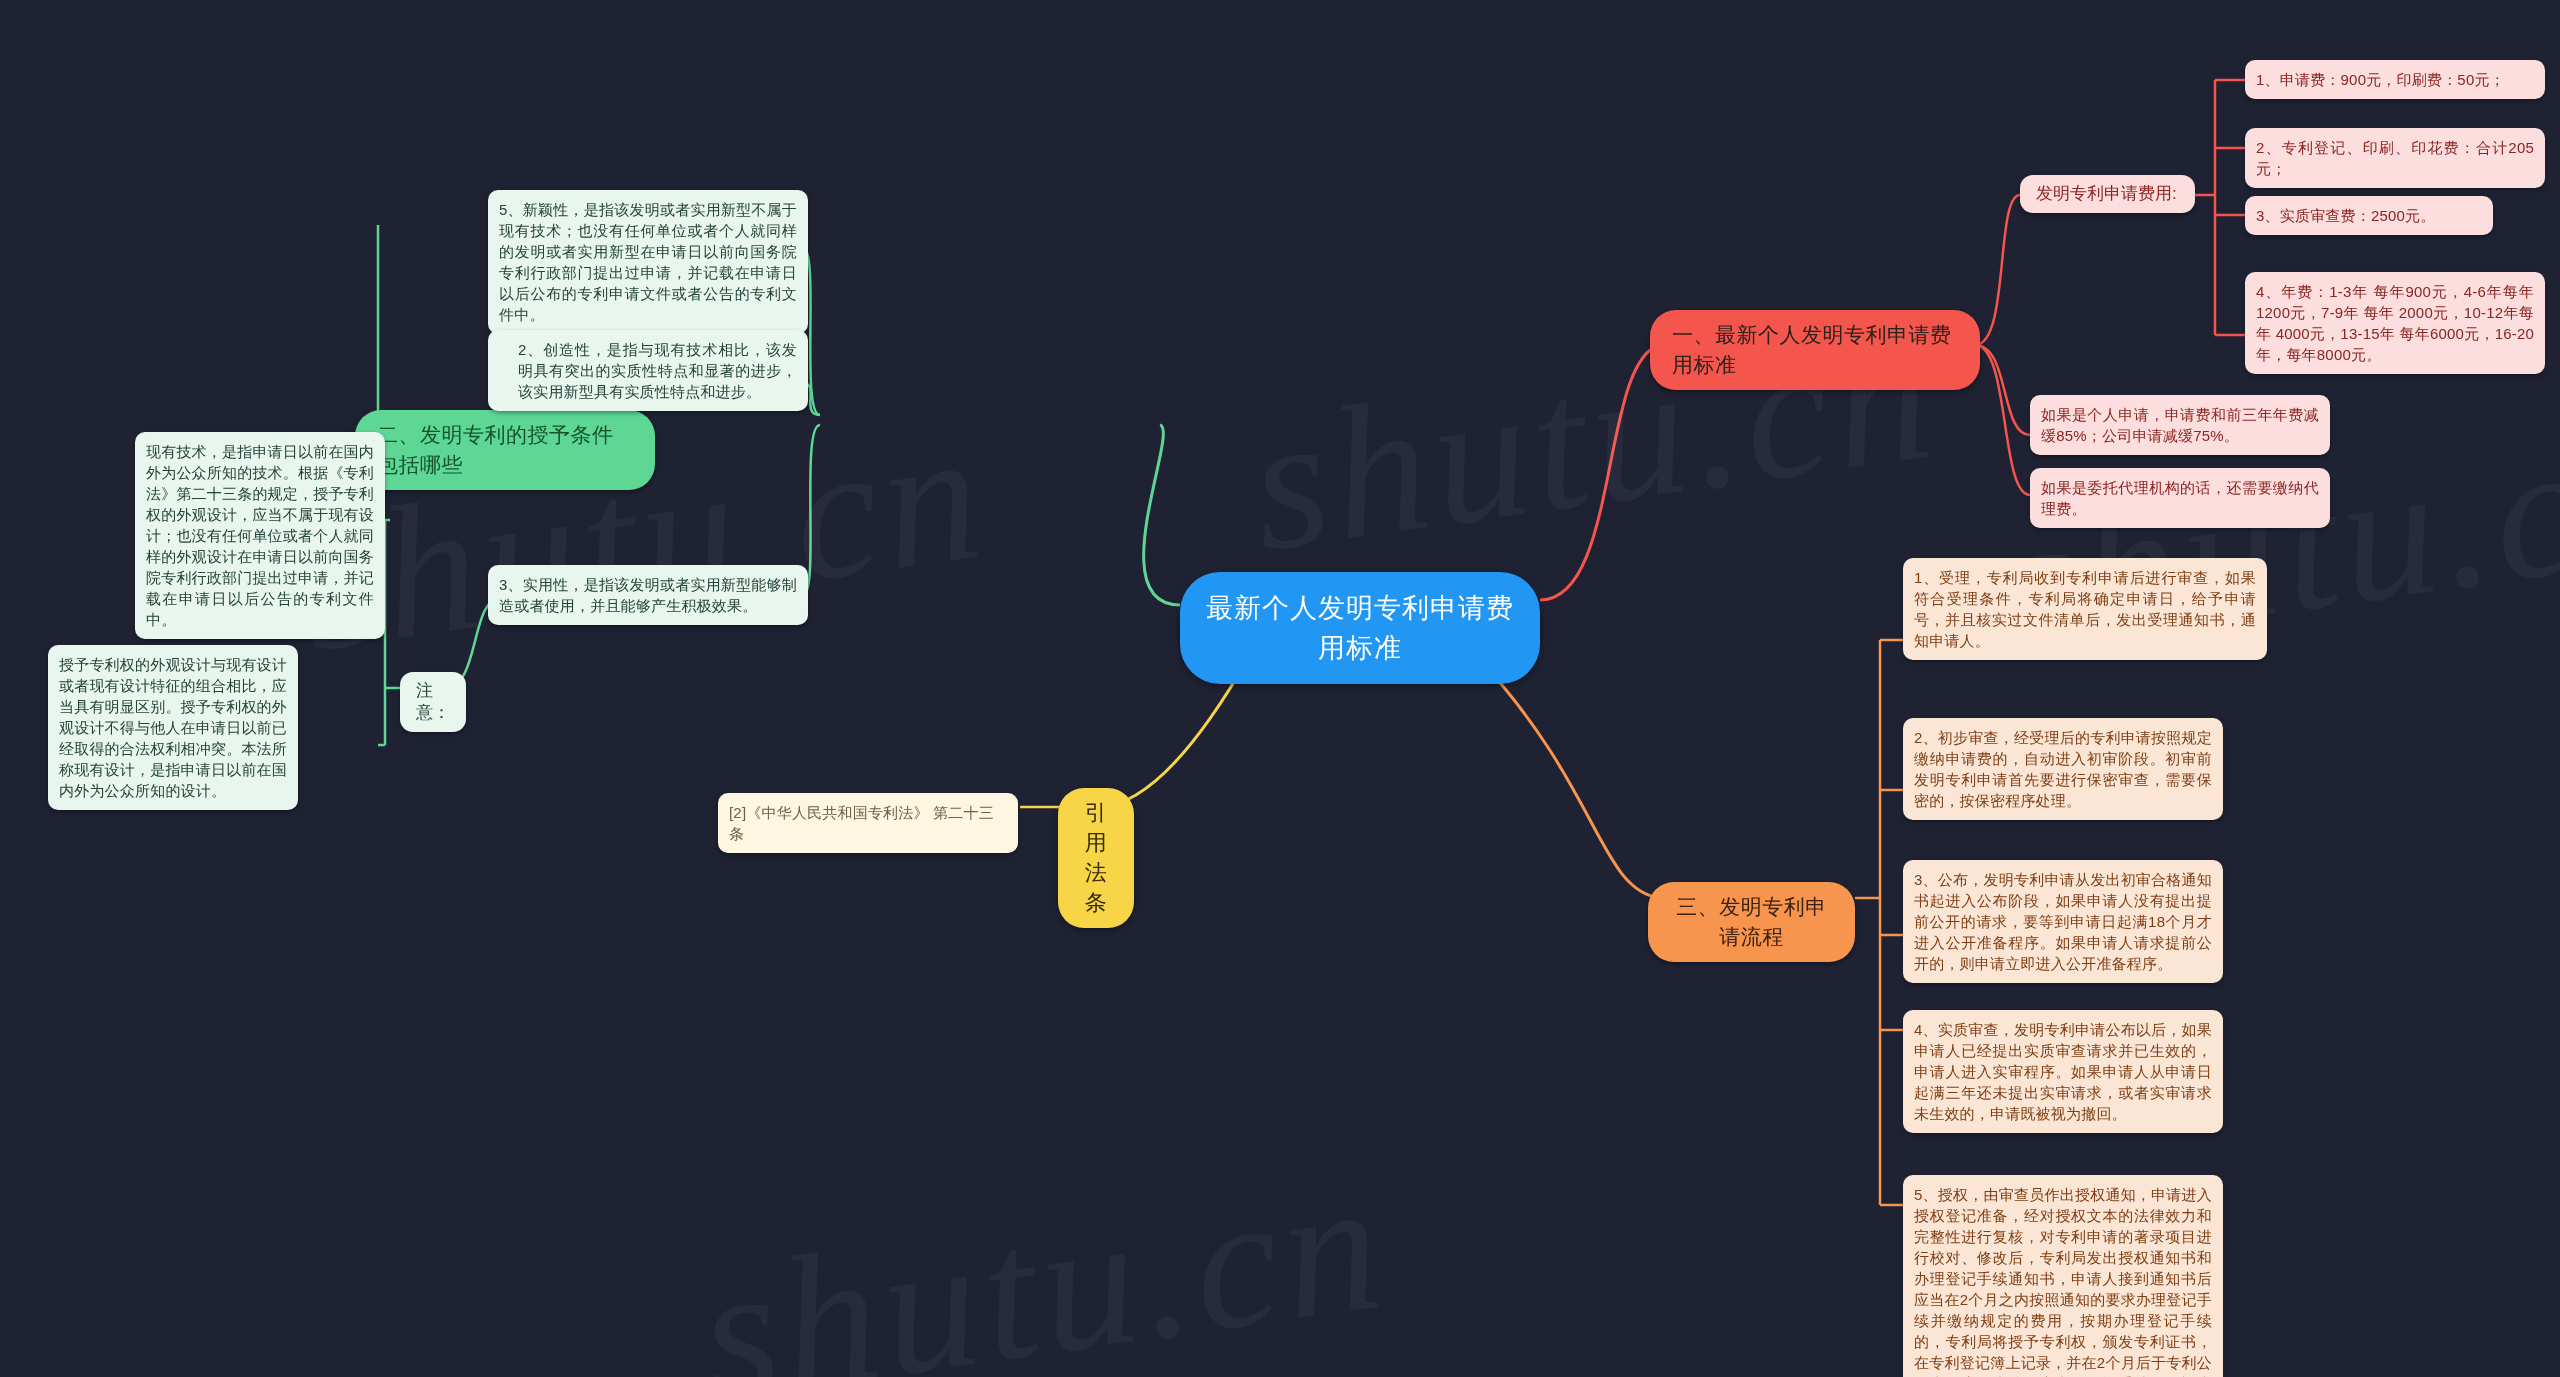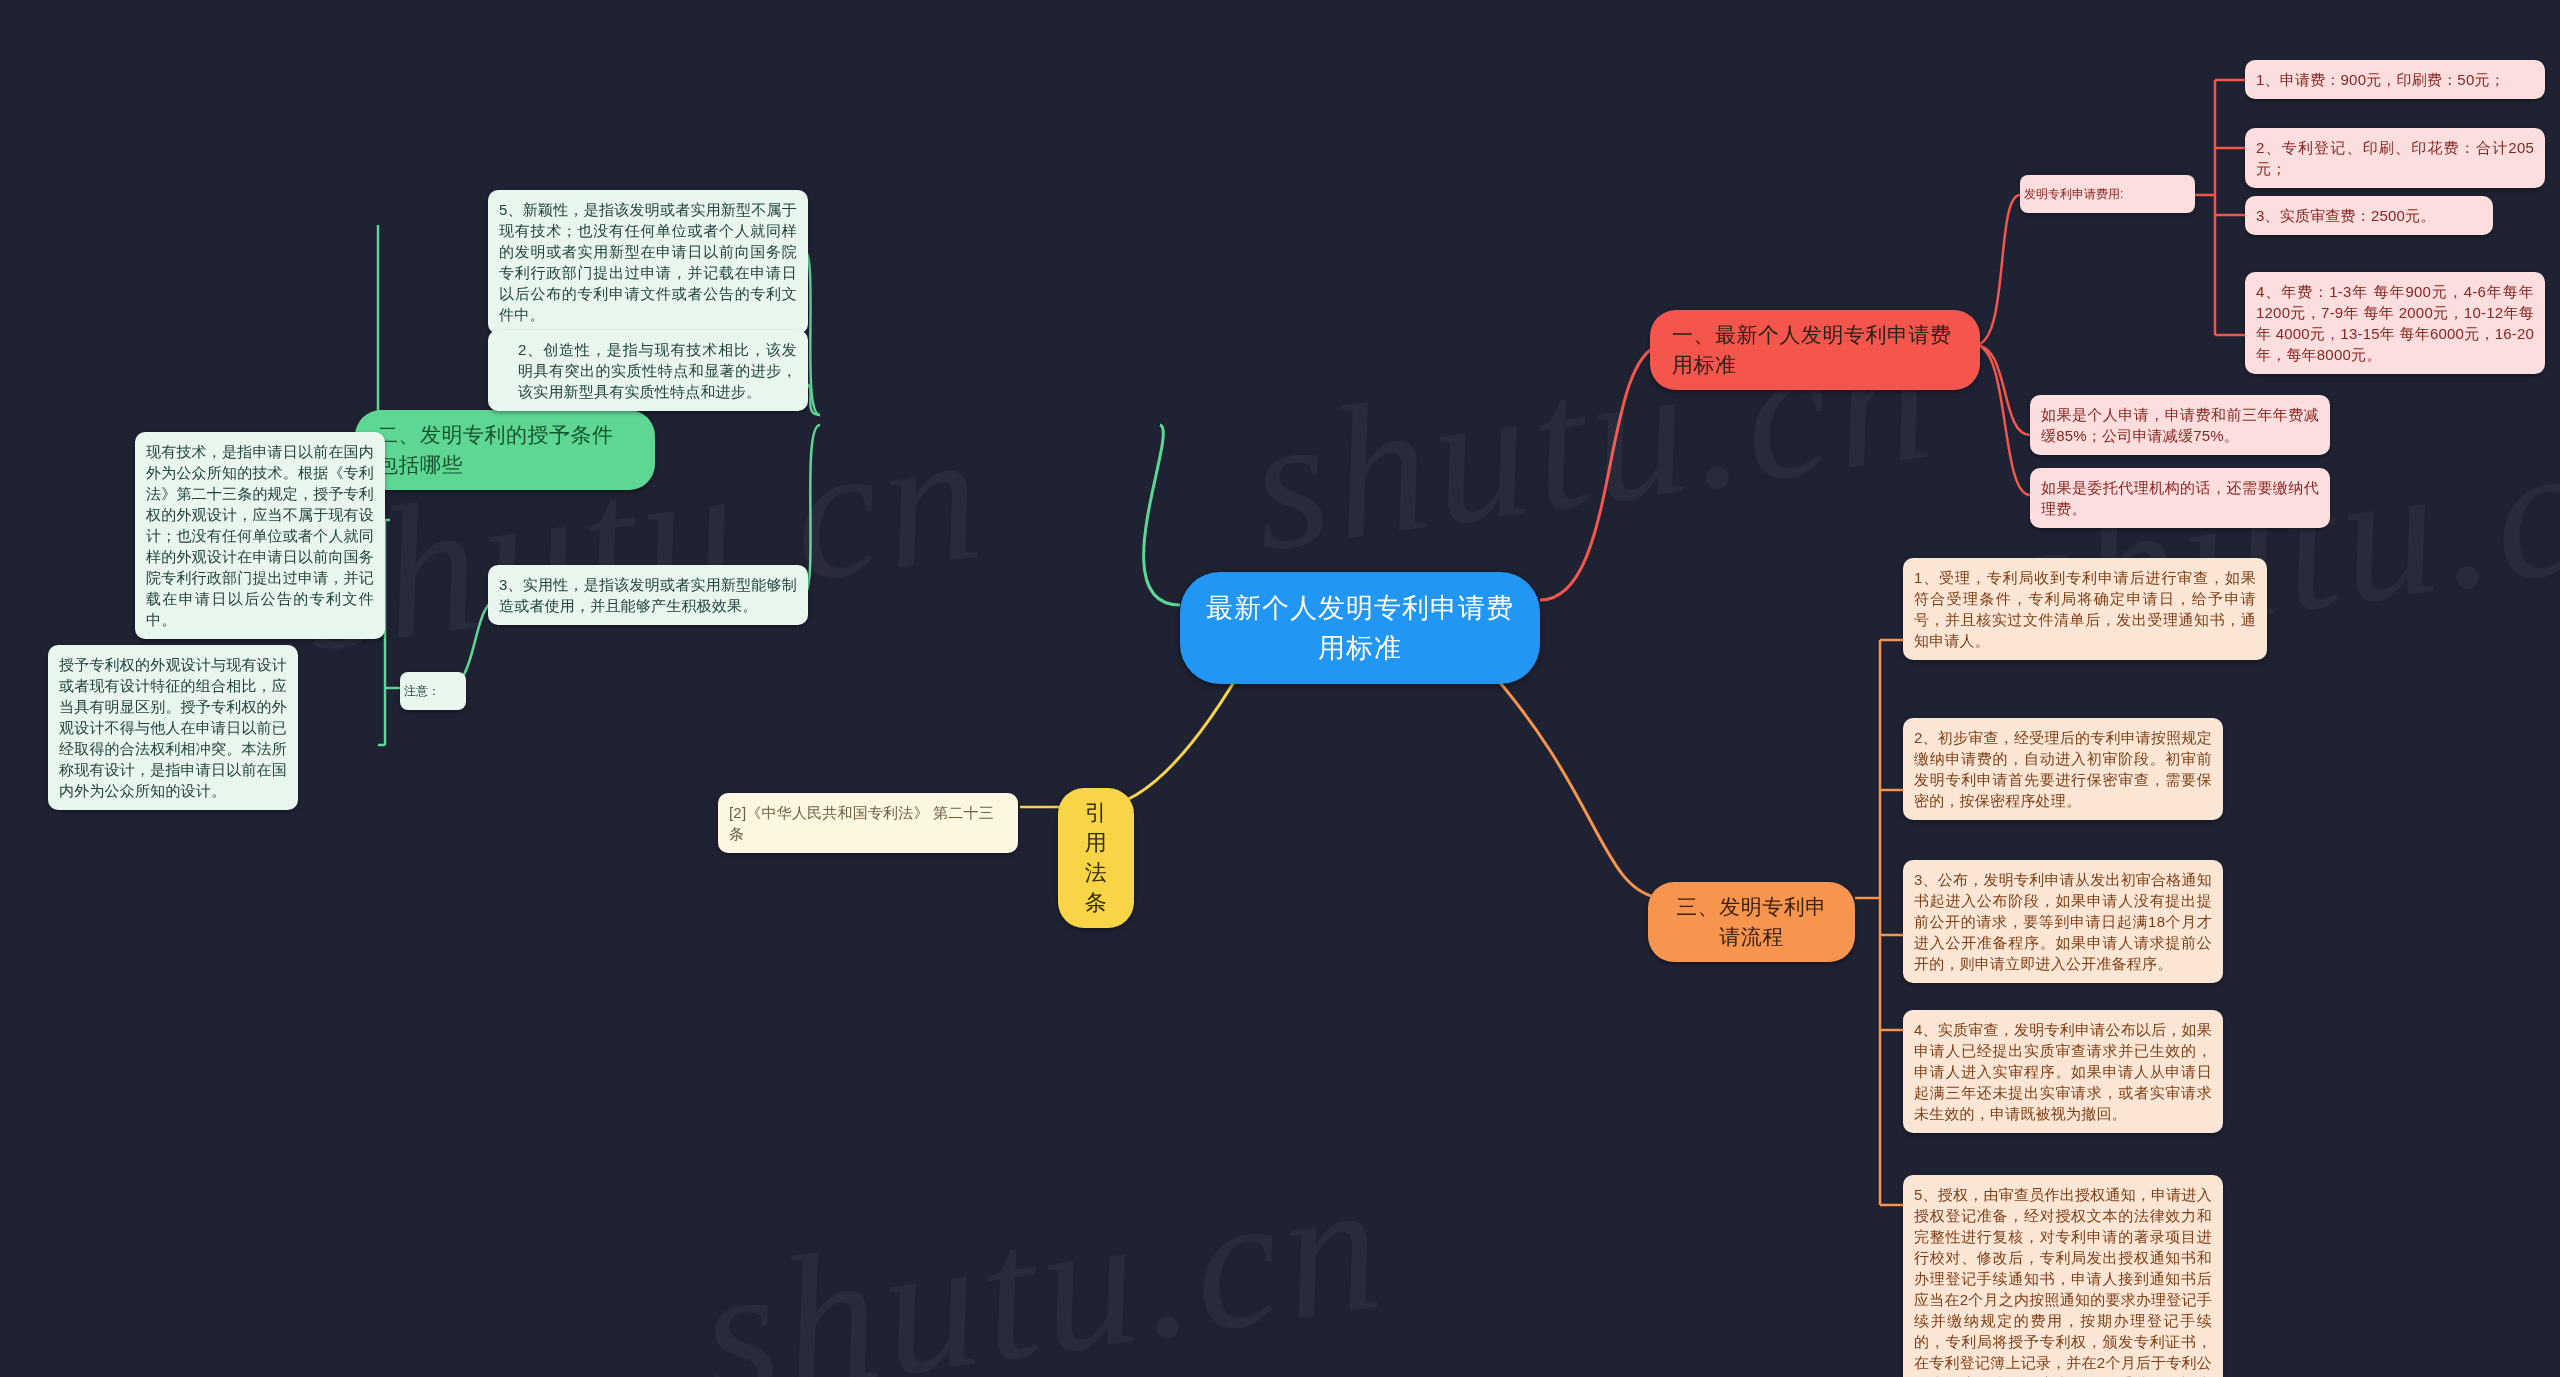--- a/index.html
+++ b/index.html
@@ -30,21 +30,21 @@
   .pill.orange{background:#f7954e;color:#3a2110;}
   .pill.yellow{background:#f8d447;color:#332c07;font-size:22px;}
 
   
   .card{border-radius:10px;font-size:15px;line-height:21px;padding:9px 11px;
         box-shadow:0 2px 4px rgba(0,0,0,.35);letter-spacing:.2px;text-align:justify;}
   .card.green{background:#e8f6ee;color:#23423a;}
   .card.red{background:#fbdedd;color:#8c2420;}
   .card.orange{background:#fbe6d6;color:#7e3d12;}
   .card.yellow{background:#fdf6e0;color:#6d6144;font-size:15px;}
-  .mini{border-radius:8px;font-size:12px;line-height:22px;padding:8px 4px;
+  .mini{border-radius:13px;font-size:17px;line-height:22px;padding:8px 16px;
         box-shadow:0 2px 4px rgba(0,0,0,.35);}
   .mini.red{background:#fbdedd;color:#8c2420;}
   .mini.green{background:#e8f6ee;color:#23423a;}
 </style>
 </head>
 <body>
 
 <div id="canvas">
 
   <svg class="links" viewBox="0 0 2560 1377">

